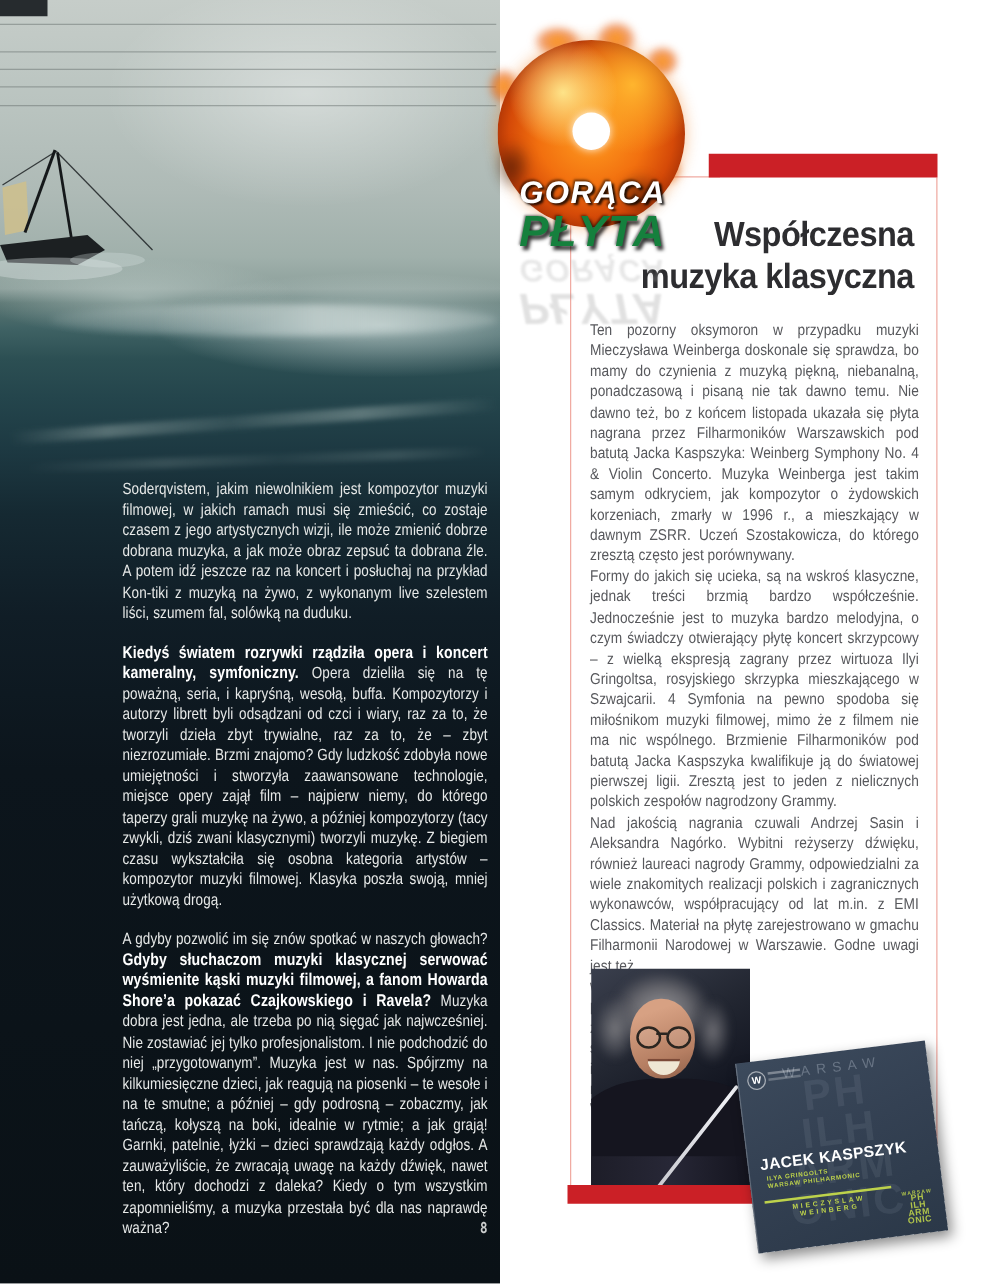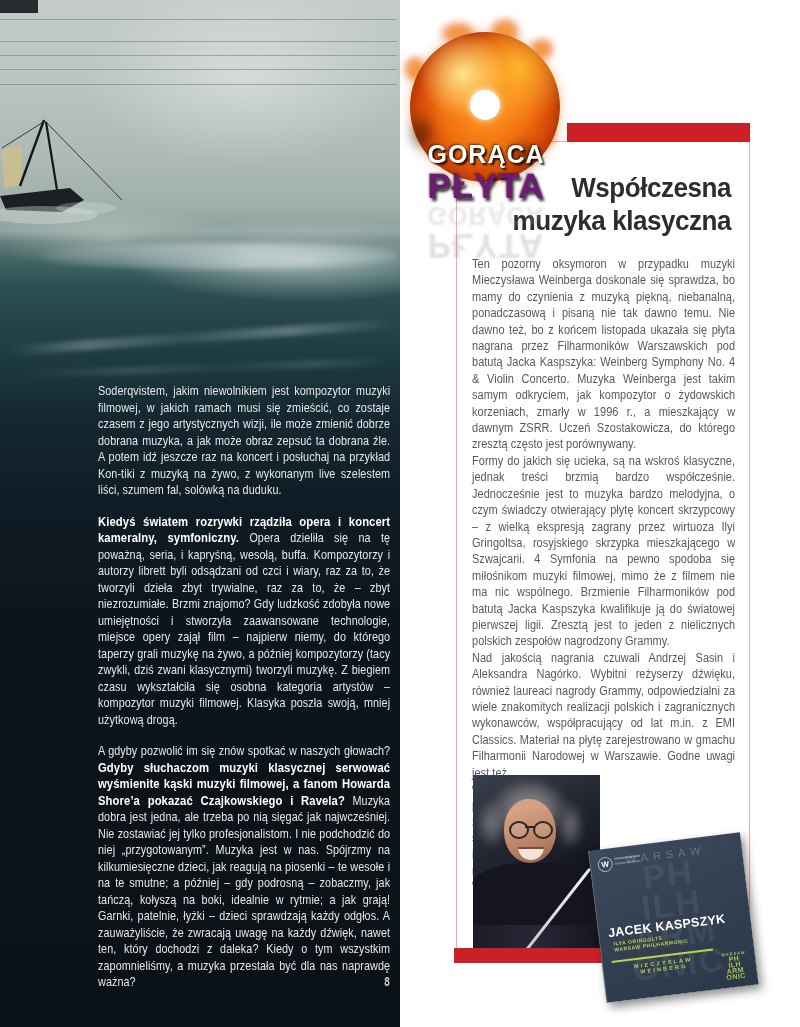--- a/index.html
+++ b/index.html
@@ -30,21 +30,21 @@
   
   .ltext{position:absolute;left:98px;top:383px;width:352px;transform:scaleX(.83);
     transform-origin:0 0;color:#e7e9e8;font-size:13px;line-height:16.5px;
     text-align:justify;letter-spacing:.1px;}
   .ltext p{margin:0 0 15px 0;}
   .ltext .lb{color:#fff;font-weight:bold;font-size:13.6px;}
   .endmark{float:right;color:#e2e4e3;font-family:"DejaVu Sans Mono",monospace;
     font-size:12px;font-weight:bold;opacity:.9;}
 
   
-  .badge{position:absolute;left:408px;top:26px;width:156px;height:236px;z-index:6;}
+  .badge{position:absolute;left:396px;top:26px;width:156px;height:236px;z-index:6;font-style:italic;}
   .disc{position:absolute;left:2px;top:6px;width:150px;height:150px;border-radius:50%;
     background:
       radial-gradient(circle at 35% 28%, rgba(255,240,150,.9) 0%, rgba(255,170,40,0) 30%),
       radial-gradient(circle at 72% 24%, #ffb52e 0%, rgba(255,140,20,0) 35%),
       radial-gradient(circle at 50% 50%, #ff9d20 0%, #f2700f 40%, #d54a08 62%, #9c2b05 78%, #5f1804 90%, #3c1002 100%);
     box-shadow:0 0 12px rgba(240,120,20,.45);}
   .flame{position:absolute;border-radius:50%;filter:blur(3px);
     background:radial-gradient(closest-side, #ff9a1c, rgba(230,90,10,.6) 60%, rgba(200,60,5,0));}
   .f1{left:30px;top:-6px;width:40px;height:26px;}
   .f2{left:80px;top:-10px;width:34px;height:30px;}
@@ -54,21 +54,21 @@
   .dark-gap1{position:absolute;left:-2px;top:86px;width:32px;height:42px;border-radius:50%;
     filter:blur(4px);background:radial-gradient(closest-side, rgba(25,10,5,.55), rgba(25,10,5,0));}
   .dark-gap2{position:absolute;left:96px;top:112px;width:40px;height:34px;border-radius:50%;
     filter:blur(4px);background:radial-gradient(closest-side, rgba(25,10,5,.5), rgba(25,10,5,0));}
   .hole{position:absolute;left:62px;top:64px;width:30px;height:30px;border-radius:50%;
     background:#fff;box-shadow:0 0 7px rgba(255,255,255,.9);}
   .badge-t1{position:absolute;left:0;top:114px;width:156px;text-align:center;font-size:25px;
     font-weight:bold;color:#fff;letter-spacing:1px;
     text-shadow:2px 2px 2px rgba(0,0,0,.85), -1px -1px 2px rgba(0,0,0,.55);}
   .badge-t2{position:absolute;left:0;top:140px;width:156px;text-align:center;font-size:35px;
-    font-weight:bold;color:#701a75;letter-spacing:1px;
+    font-weight:bold;color:#15803d;letter-spacing:1px;
     text-shadow:2px 3px 3px rgba(0,0,0,.8), -1px -1px 2px rgba(0,0,0,.5);}
   .badge-refl{position:absolute;left:0;top:178px;width:156px;transform:scaleY(-1);
     filter:blur(1px);opacity:.26;text-align:center;}
   .badge-refl .r2{font-size:35px;font-weight:bold;color:#8d8d8d;letter-spacing:1px;line-height:36px;}
   .badge-refl .r1{font-size:25px;font-weight:bold;color:#a5a5a5;letter-spacing:1px;line-height:24px;}
 
   
   .bar-top{position:absolute;left:567px;top:123px;width:183px;height:19px;background:#cb2026;z-index:2;}
   .frame-top{position:absolute;left:456px;top:141px;width:120px;height:1px;background:#f0aba2;}
   .frame-left{position:absolute;left:456px;top:141px;width:1px;height:807px;background:#f0aba2;}

